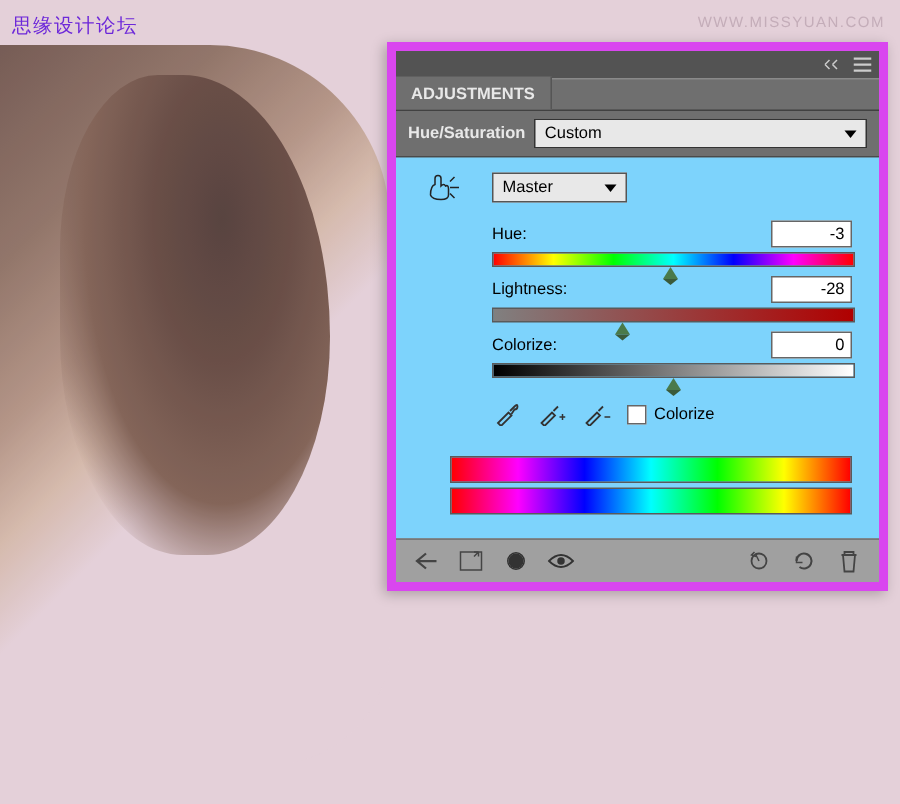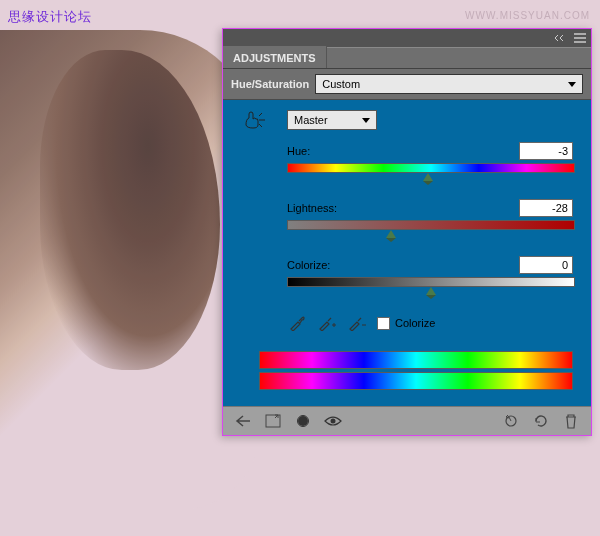--- a/index.html
+++ b/index.html
@@ -2,34 +2,34 @@
 <html><head>
 <meta charset="utf-8">
 <style>
 *{margin:0;padding:0;box-sizing:border-box;font-family:Tahoma,Arial,sans-serif;font-size:11px}
 body{width:600px;height:536px;background:#e4d0d9;position:relative;overflow:hidden}
 .wm-left{position:absolute;top:8px;left:8px;color:#6d28d9;font-size:13px;letter-spacing:1px}
 .wm-right{position:absolute;top:10px;right:10px;color:#c4adb9;font-size:10px;letter-spacing:1px}
 .photo{position:absolute;top:30px;left:0;width:260px;height:480px;background:linear-gradient(135deg,#6b5048 0%,#8a6d5f 20%,#b09080 35%,#d4b8a8 45%,#e4d0d9 55%);border-radius:0 120px 80px 0;opacity:.9}
 .photo::before{content:"";position:absolute;top:80px;left:120px;width:90px;height:120px;background:linear-gradient(160deg,#e8c9b8,#d4a890);border-radius:50% 50% 45% 55%;transform:rotate(-15deg)}
 .photo::after{content:"";position:absolute;top:20px;left:40px;width:180px;height:320px;background:radial-gradient(ellipse at 60% 30%,#4a3530 0%,#5d4138 30%,#7a5a4c 60%,transparent 80%);border-radius:40% 60% 50% 50%}
-.panel{position:absolute;top:28px;right:8px;width:370px;background:#535353;border:1px solid #d946ef;box-shadow:-2px 2px 8px rgba(0,0,0,.25)}
+.panel{position:absolute;top:28px;right:8px;width:334px;background:#535353;border:6px solid #d946ef;box-shadow:-2px 2px 8px rgba(0,0,0,.25)}
 .titlebar{background:#535353;height:18px;display:flex;justify-content:flex-end;align-items:center;padding:0 4px;gap:6px}
 .tb-icon{width:14px;height:10px;display:flex;align-items:center;justify-content:center;color:#ccc;cursor:pointer}
 .tabbar{background:#6f6f6f;border-top:1px solid #8a8a8a;border-bottom:1px solid #414141;height:22px;display:flex;align-items:flex-end}
 .tab{background:#6f6f6f;color:#e8e8e8;padding:4px 10px 3px;font-weight:bold;border-right:1px solid #555;height:22px;display:flex;align-items:center}
 .subheader{background:#6f6f6f;border-bottom:1px solid #4a4a4a;padding:5px 8px;display:flex;align-items:center;gap:6px}
 .subheader-label{color:#e8e8e8;font-weight:bold}
 .preset-dd{flex:1;background:#e8e8e8;border:1px solid #333;height:20px;display:flex;align-items:center;justify-content:space-between;padding:0 6px;color:#000}
 .dd-arrow{width:0;height:0;border-left:4px solid transparent;border-right:4px solid transparent;border-top:5px solid #000}
-.body{background:#0369a1;padding:10px 16px 8px;color:#000}
+.body{background:#7dd3fc;padding:10px 16px 8px;color:#000}
 .channel-row{display:flex;align-items:center;gap:18px;margin-bottom:12px;padding-left:4px}
 .finger-icon{width:26px;height:20px;color:#222;font-size:14px;display:flex;align-items:center}
 .channel-dd{width:90px;background:#e8e8e8;border:1px solid #555;height:20px;display:flex;align-items:center;justify-content:space-between;padding:0 6px}
-.slider-block{margin-bottom:26px;padding-left:48px}
+.slider-block{margin-bottom:6px;padding-left:48px}
 .slider-label-row{display:flex;justify-content:space-between;align-items:center;margin-bottom:3px;padding-right:2px}
 .slider-val{width:54px;background:#fff;border:1px solid #666;height:18px;text-align:right;padding:2px 4px;color:#000}
 .slider-track{height:10px;position:relative;border:1px solid #5a5a5a;margin-bottom:2px}
 .hue-grad{background:linear-gradient(to right,#ff0000,#ffff00,#00ff00,#00ffff,#0000ff,#ff00ff,#ff0000)}
 .sat-grad{background:linear-gradient(to right,#808080,#b00000)}
 .light-grad{background:linear-gradient(to right,#000,#808080,#fff)}
 .slider-handle{position:absolute;top:9px;width:0;height:0;border-left:5px solid transparent;border-right:5px solid transparent;border-bottom:8px solid #4a7a4a;transform:translateX(-50%)}
 .slider-handle::after{content:"";position:absolute;top:8px;left:-5px;border-left:5px solid transparent;border-right:5px solid transparent;border-top:4px solid #3a5a3a}
 .eyedrop-row{display:flex;align-items:center;gap:10px;padding-left:48px;margin:14px 0 18px}
 .eyedrop{width:20px;height:20px;display:flex;align-items:center;justify-content:center;color:#333;cursor:pointer}

